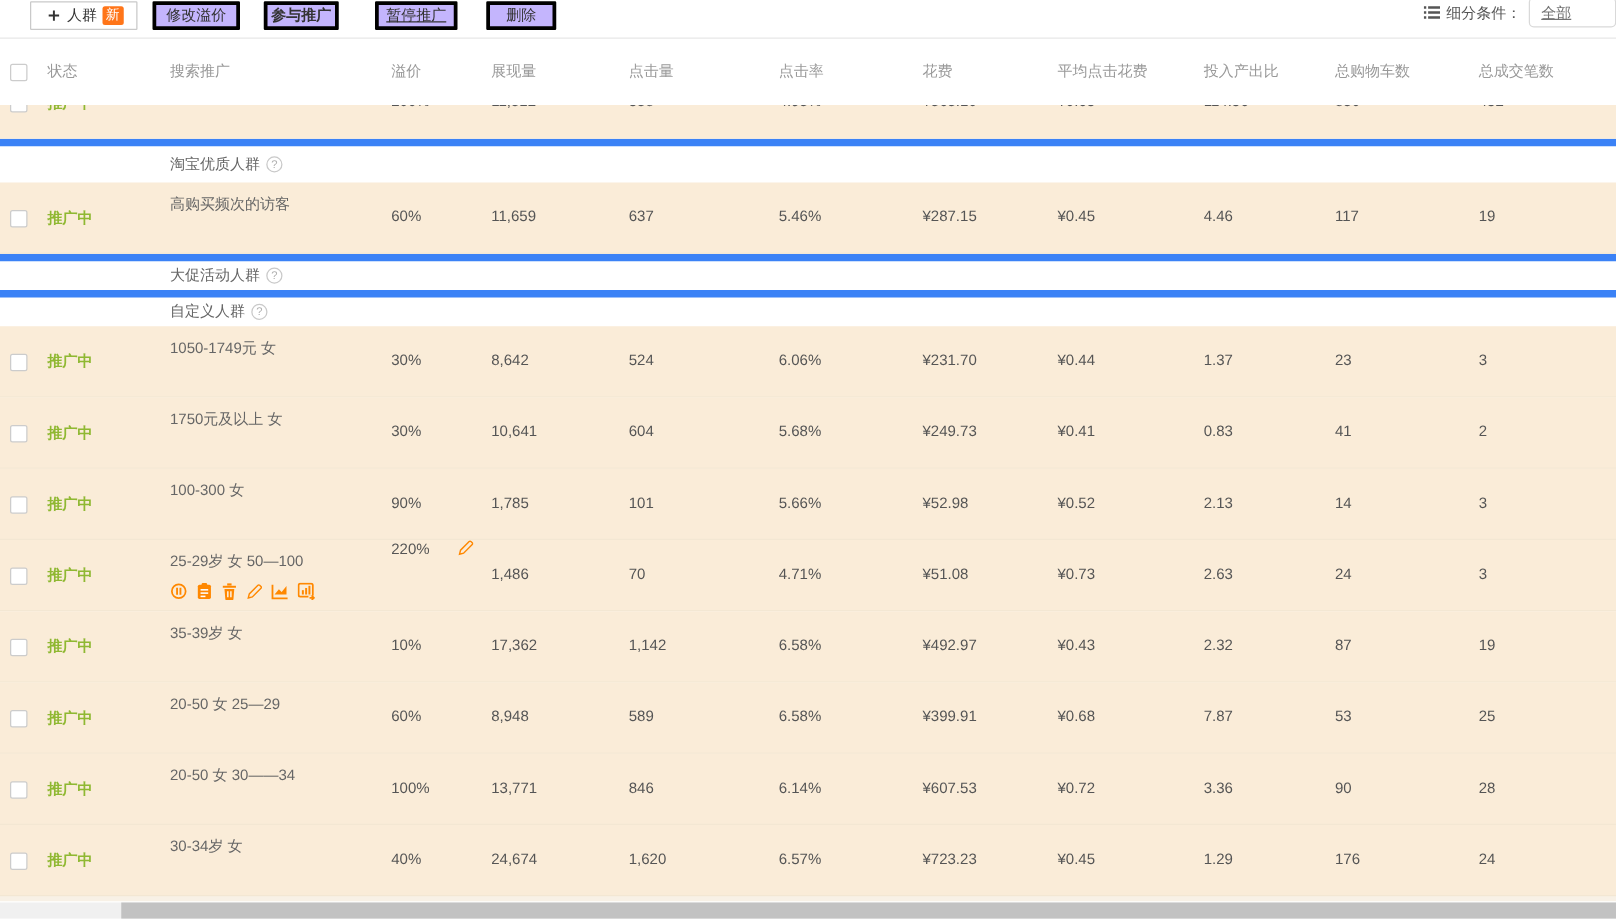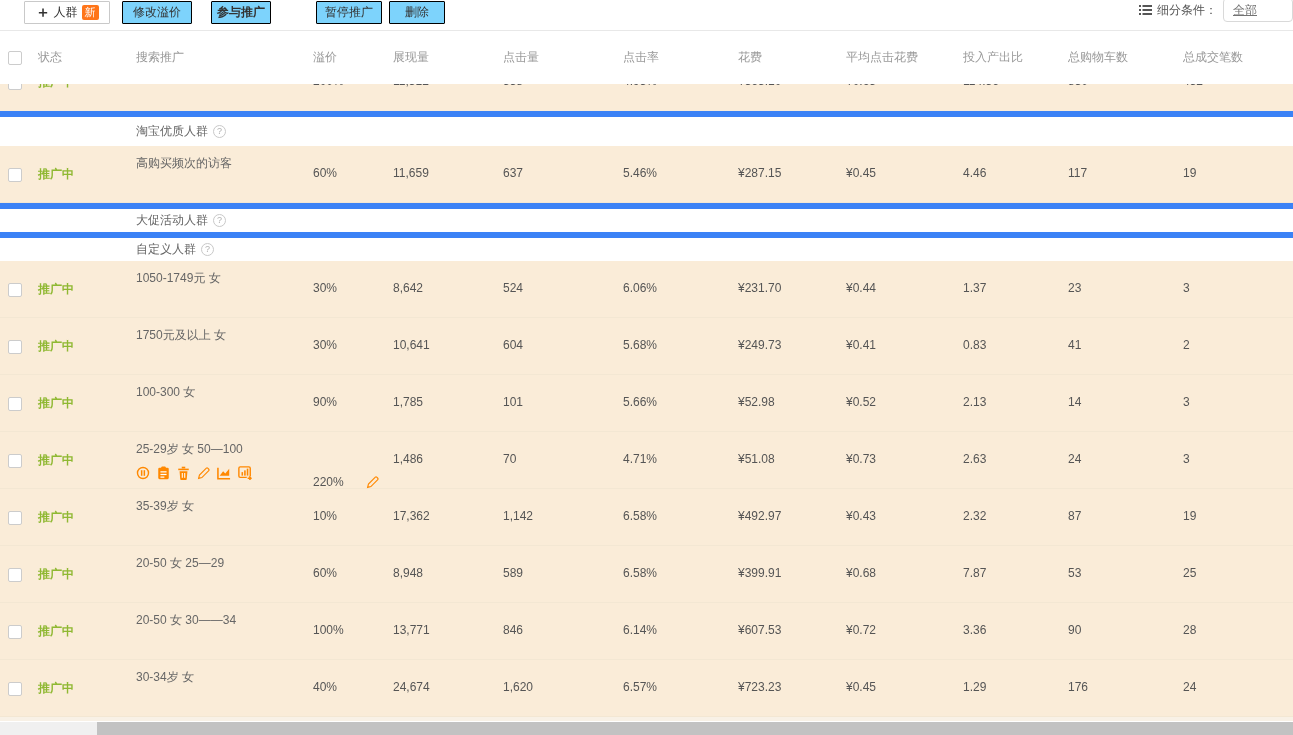--- a/index.html
+++ b/index.html
@@ -3,30 +3,30 @@
 <meta charset="utf-8">
 <style>
   * { margin:0; padding:0; box-sizing:border-box; }
   html,body { width:1293px; height:735px; overflow:hidden; background:#fff;
     font-family:"Liberation Sans","DejaVu Sans",sans-serif; }
   .app { position:relative; width:1293px; height:735px; background:#fff; }
 
   
   .toolbar { position:relative; height:31px; border-bottom:1px solid #e8e8e8; background:#fff; }
   .btn { position:absolute; top:1px; height:23px; padding:0 14px; font-size:12px; color:#333;
-    background:#7dd3fc; border:1px solid #000000; border-radius:1px; cursor:pointer;
+    background:#c4b5fd; border:3px solid #000000; border-radius:1px; cursor:pointer;
     display:inline-flex; align-items:center; justify-content:center; white-space:nowrap;
     font-family:inherit; }
   .btn-add { left:24px; width:86px; background:#fff; border:1px solid #c9c9c9; padding:0 6px; }
   .btn-add .plus { font-size:15px; font-weight:bold; margin-right:3px; color:#333; }
   .badge { display:inline-block; margin-left:4px; background:#ff7519; color:#fff; font-size:11px;
     line-height:15px; padding:0 3px; border-radius:2px; }
   .btn-1 { left:122px; width:70px; }
   .btn-2 { left:211px; width:60px;font-weight:bold; }
-  .btn-3 { left:316px; width:66px; }
+  .btn-3 { left:300px; width:66px;text-decoration:underline; }
   .btn-4 { left:389px; width:56px; }
   .toolbar-right { position:absolute; right:0; top:0; height:20px; display:flex; align-items:center; }
   .filter-icon { display:inline-flex; margin-right:5px; }
   .filter-label { font-size:12px; color:#555; }
   .filter-select { position:relative; margin-left:6px; width:70px; height:24px; border:1px solid #d9d9d9;
     border-radius:4px; background:#fff; font-size:12px; color:#737373; display:inline-flex;
     align-items:center; padding-left:9px; cursor:pointer;text-decoration:underline; }
 
   
   .grid { display:grid; grid-template-columns:30px 98px 177px 80px 110px 120px 115px 108px 117px 105px 115px 1fr; }
@@ -40,21 +40,21 @@
 
   
   .row { position:relative; height:57px; background:#faecd8; border-bottom:1px solid #f3e7d3; }
   .row .cb-cell { align-items:center; }
   .status { display:flex; align-items:center; font-size:12px; font-weight:bold; color:#8fb832; }
   .namecell { padding-top:9px; }
   .name { font-size:12px; color:#666; }
   .actions { margin-top:8px; display:flex; align-items:center; gap:7px; }
   .actions .aicon { display:inline-flex; cursor:pointer; }
   .num { line-height:55px; }
-  .premium-wrap { display:flex; align-items:flex-end; height:100%; }
+  .premium-wrap { display:flex; align-items:flex-start; height:100%; }
   .pencil { display:inline-flex; margin-left:22px; cursor:pointer; }
 
   .row.clipped { height:27px; overflow:hidden; border-bottom:none; }
   .row.clipped .inner { margin-top:-30px; height:57px; }
 
   .section { height:29px; background:#fff; border-top:6px solid #3b82f6; display:flex;
     align-items:center; padding-left:136px; }
   .section.first { height:35px; }
   .section .label { font-size:12px; color:#666; }
   .qicon { display:inline-flex; align-items:center; justify-content:center; width:13px; height:13px;

